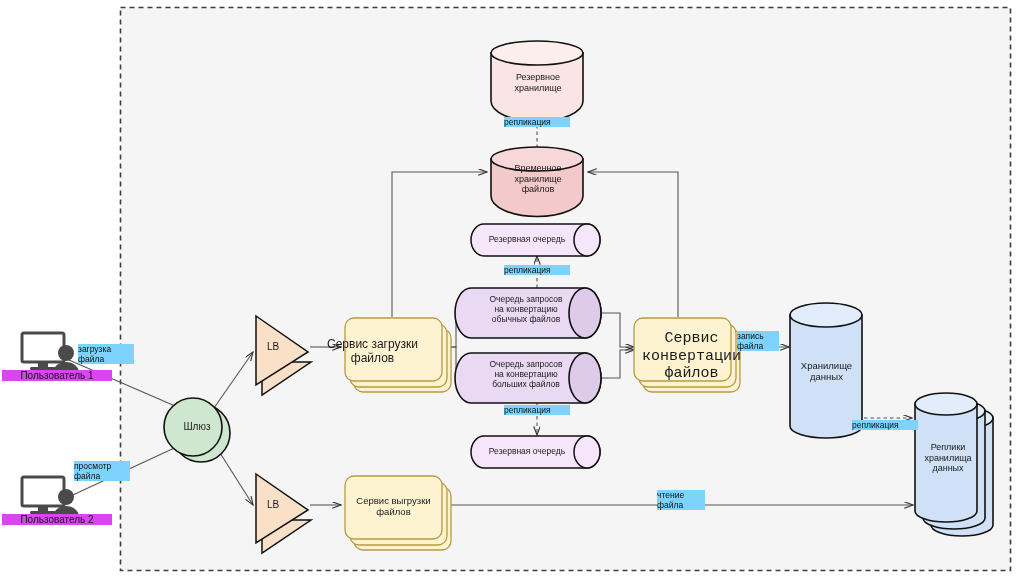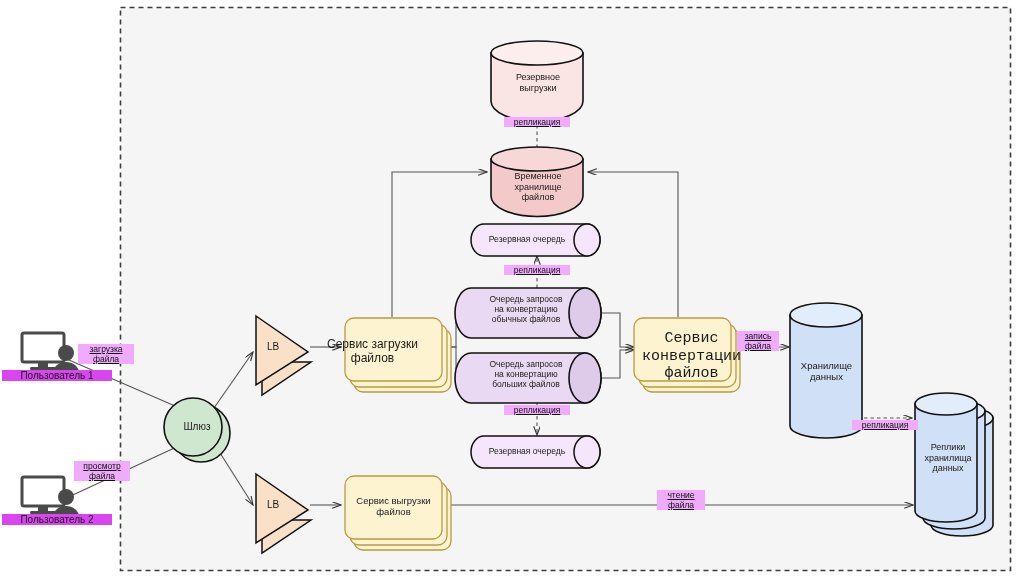--- a/index.html
+++ b/index.html
@@ -1,22 +1,22 @@
 <!DOCTYPE html>
 <html><head>
 <meta charset="utf-8">
 <style>
   html,body{margin:0;padding:0;background:#ffffff;}
   body{font-family:"Liberation Sans","DejaVu Sans",sans-serif;}
   #stage{position:relative;width:1024px;height:581px;background:#ffffff;overflow:hidden;}
   #svgroot{position:absolute;left:0;top:0;width:1024px;height:581px;}
   .lbl{position:absolute;text-align:center;color:#1a1a1a;pointer-events:none;
        line-height:1.18;white-space:pre-line;}
-  .edgelbl{position:absolute;text-align:center;color:#111;font-size:8.5px;line-height:1.2;
-           background:#f0abfc;white-space:pre-line;text-decoration:underline;}
+  .edgelbl{position:absolute;color:#111;font-size:8.5px;line-height:1.2;
+           background:#7dd3fc;white-space:pre-line;}
   .actorlbl{position:absolute;text-align:center;color:#111;font-size:10px;background:#d946ef;}
 </style>
 </head>
 <body>
 
 <div id="stage">
 
   <svg id="svgroot" viewBox="0 0 1024 581">
     <defs>
       <marker id="ah" markerWidth="9" markerHeight="9" refX="8" refY="3" orient="auto" markerUnits="strokeWidth">
@@ -182,22 +182,22 @@
   <div class="lbl" style="left:472px;top:446px;width:110px;font-size:8.5px;">Резервная очередь</div>
 
   <div class="lbl" style="left:470px;top:294px;width:112px;font-size:8.5px;">Очередь запросов
 на конвертацию
 обычных файлов</div>
   <div class="lbl" style="left:470px;top:359px;width:112px;font-size:8.5px;">Очередь запросов
 на конвертацию
 больших файлов</div>
 
   <div class="lbl" style="left:492px;top:72px;width:92px;font-size:9px;">Резервное
-выгрузки</div>
-  <div class="lbl" style="left:492px;top:163px;width:92px;font-size:9px;margin-top:8px;">Временное
+хранилище</div>
+  <div class="lbl" style="left:492px;top:163px;width:92px;font-size:9px;">Временное
 хранилище
 файлов</div>
   <div class="lbl" style="left:790px;top:360px;width:73px;font-size:9.5px;">Хранилище
 данных</div>
   <div class="lbl" style="left:913px;top:442px;width:70px;font-size:9px;">Реплики
 хранилища
 данных</div>
 
   <div class="edgelbl" style="left:78px;top:344px;width:56px;">загрузка
 файла</div>

